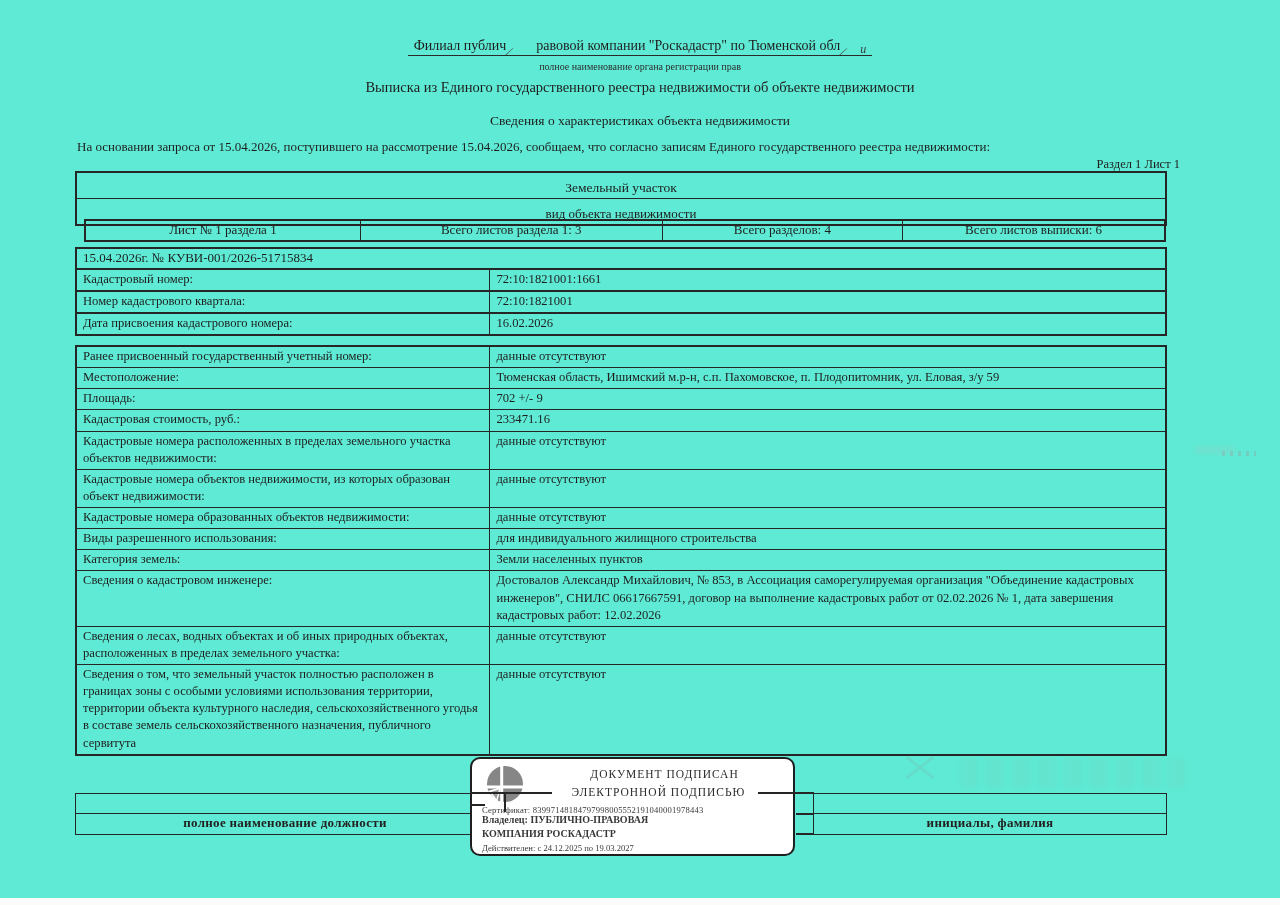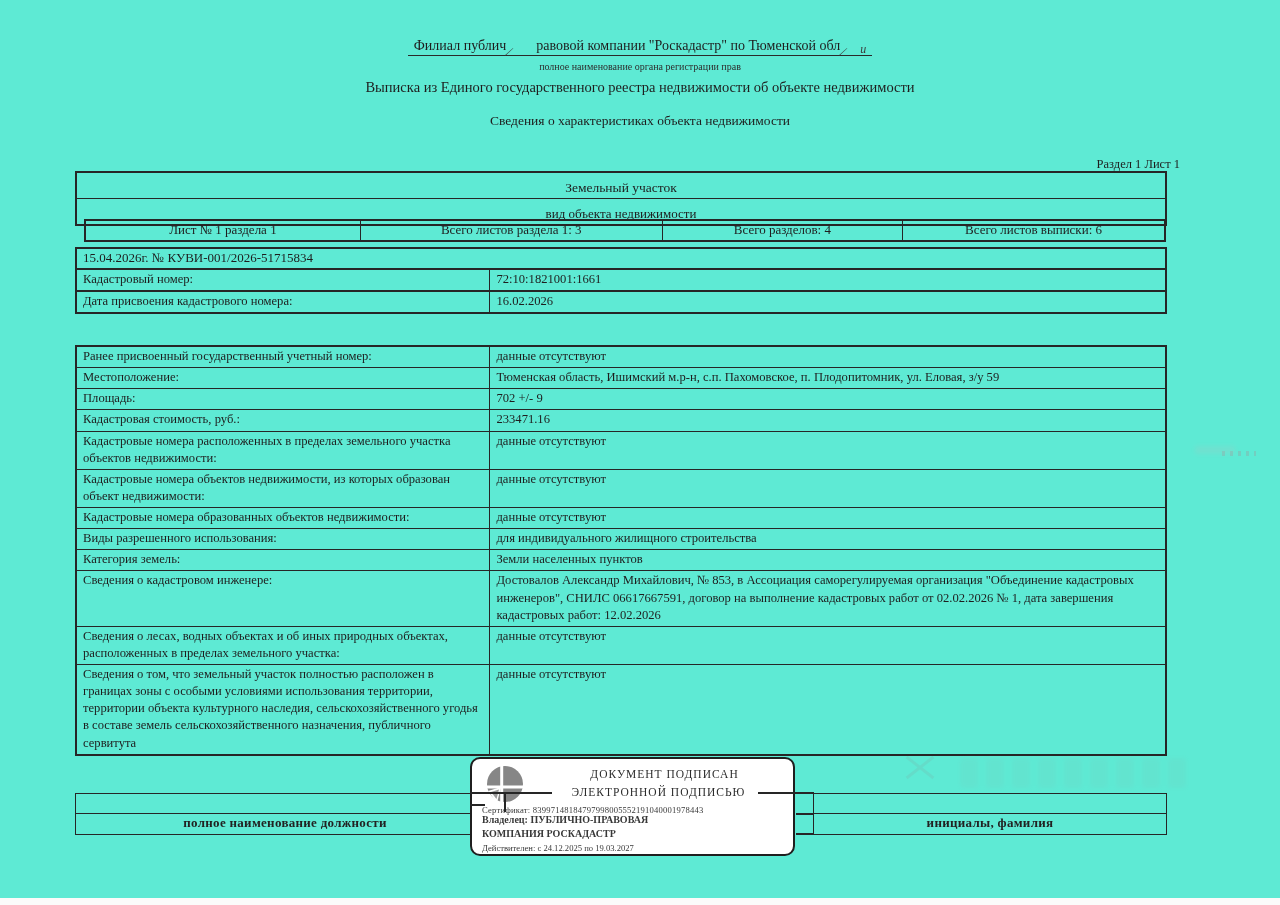--- a/index.html
+++ b/index.html
@@ -86,39 +86,44 @@
 <body>
 
 <div class="doc">
 
   <div class="org-line">
     <span class="org-underline"><span>Филиал публич</span><span class="org-gap1"><span class="tick">∕</span></span><span>равовой компании "Роскадастр" по Тюменской обл</span><span class="org-gap2"><span class="tick">∕</span></span><span class="org-tail">и</span></span>
   </div>
   <div class="org-caption">полное наименование органа регистрации прав</div>
   <div class="doc-title">Выписка из Единого государственного реестра недвижимости об объекте недвижимости</div>
   <div class="section-title">Сведения о характеристиках объекта недвижимости</div>
+  <div class="intro">На  основании запроса от 15.04.2026, поступившего на рассмотрение 15.04.2026, сообщаем, что согласно записям Единого государственного реестра недвижимости:</div>
   <div class="section-sheet">Раздел 1 Лист 1</div>
 
   <div class="tbl tblA">
     <div class="trow">Земельный участок</div>
     <div class="trow">вид объекта недвижимости</div>
   </div>
 
   <div class="cols-row">
     <div class="ccell c0">Лист № 1 раздела 1</div>
     <div class="ccell c1">Всего листов раздела 1: 3</div>
     <div class="ccell c2">Всего разделов: 4</div>
     <div class="ccell c3">Всего листов выписки: 6</div>
   </div>
 
   <div class="tbl tblB">
     <div class="kuvi">15.04.2026г. № КУВИ-001/2026-51715834</div>
     <div class="row">
       <div class="lbl">Кадастровый номер:</div>
       <div class="val">72:10:1821001:1661</div>
+    </div>
+    <div class="row">
+      <div class="lbl">Номер кадастрового квартала:</div>
+      <div class="val">72:10:1821001</div>
     </div>
     <div class="row">
       <div class="lbl">Дата присвоения кадастрового номера:</div>
       <div class="val">16.02.2026</div>
     </div>
   </div>
 
   <div class="tbl tblC">
     <div class="row">
       <div class="lbl">Ранее присвоенный государственный учетный номер:</div>

